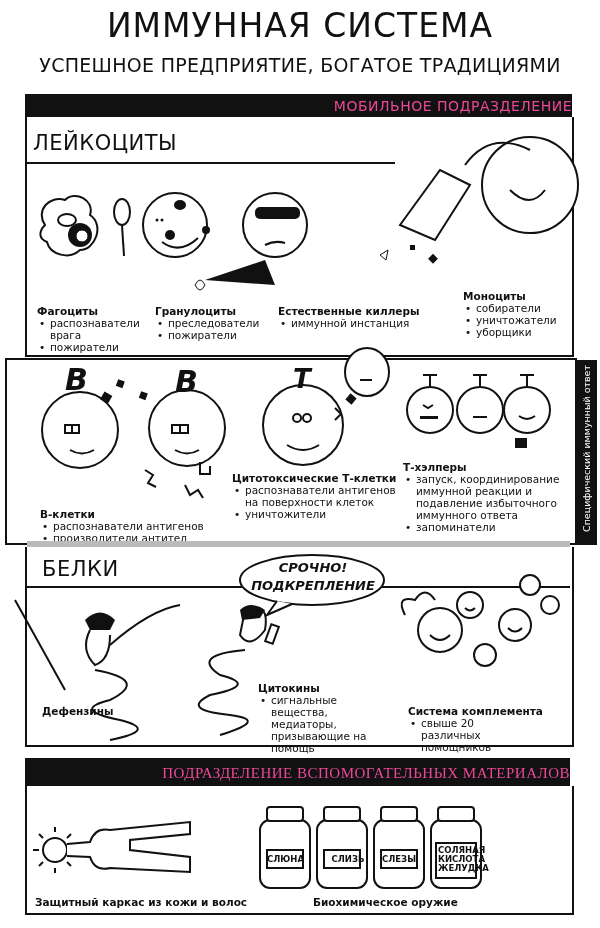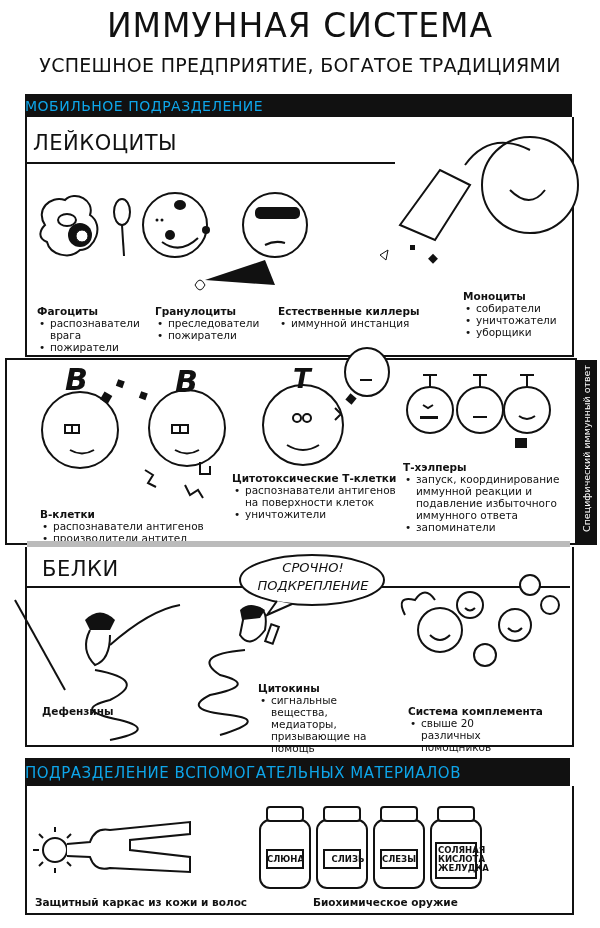--- a/index.html
+++ b/index.html
@@ -1,32 +1,32 @@
 <!DOCTYPE html>
 <html><head>
 <meta charset="utf-8">
 <style>
   html,body{margin:0;padding:0;background:#fff;}
   body{width:600px;height:928px;position:relative;overflow:hidden;font-family:"DejaVu Sans",sans-serif;color:#111;}
   .title{position:absolute;left:0;top:6px;width:600px;text-align:center;font-size:33px;letter-spacing:1px;font-weight:500;}
   .subtitle{position:absolute;left:0;top:54px;width:600px;text-align:center;font-size:19px;letter-spacing:.3px;}
-  .bar{position:absolute;background:#111;color:#0ea5e9;text-align:left;}
+  .bar{position:absolute;background:#111;color:#ec4899;text-align:right;}
   .panel{position:absolute;border:2px solid #111;background:#fff;}
   .sec-title{position:absolute;font-size:21px;letter-spacing:.5px;}
   .hline{position:absolute;height:2px;background:#111;}
   .label{position:absolute;font-size:10.5px;line-height:12px;}
   .label b{display:block;font-weight:bold;font-size:10.5px;}
   .label ul{margin:0;padding:0 0 0 13px;list-style:none;}
   .label li{position:relative;}
   .label li::before{content:"•";position:absolute;left:-11px;}
   .side{position:absolute;left:575px;top:360px;width:22px;height:185px;background:#111;}
   .side span{position:absolute;left:-81px;top:83px;width:185px;transform:rotate(-90deg);color:#fff;font-size:9.5px;text-align:center;white-space:nowrap;}
   svg{position:absolute;overflow:visible;}
   .jar-label{position:absolute;font-size:8.5px;font-weight:bold;text-align:center;line-height:9px;}
-  .bubble-text{position:absolute;font-size:13px;font-weight:normal;font-style:italic;text-align:center;line-height:18px;}
+  .bubble-text{position:absolute;font-size:13px;font-weight:bold;font-style:italic;text-align:center;line-height:18px;}
 </style>
 </head>
 <body>
 
 <div class="title">ИММУННАЯ СИСТЕМА</div>
 <div class="subtitle">УСПЕШНОЕ ПРЕДПРИЯТИЕ, БОГАТОЕ ТРАДИЦИЯМИ</div>
 
 <div class="bar" style="left:25px;top:94px;width:547px;height:25px;">
   <span style="font-size:14px;line-height:25px;letter-spacing:.5px;">МОБИЛЬНОЕ ПОДРАЗДЕЛЕНИЕ</span>
 </div>
@@ -227,21 +227,21 @@
   </ul>
 </div>
 <div class="label" style="left:408px;top:705px;width:160px;">
   <b>Система комплемента</b>
   <ul>
     <li style="width:115px;">свыше 20 различных помощников</li>
   </ul>
 </div>
 
 <div class="bar" style="left:25px;top:758px;width:545px;height:30px;">
-  <span style="font-size:15px;line-height:30px;letter-spacing:.5px;">ПОДРАЗДЕЛЕНИЕ ВСПОМОГАТЕЛЬНЫХ МАТЕРИАЛОВ</span>
+  <span style="font-size:15px;line-height:30px;letter-spacing:.5px;font-family:Liberation Serif, serif;">ПОДРАЗДЕЛЕНИЕ ВСПОМОГАТЕЛЬНЫХ МАТЕРИАЛОВ</span>
 </div>
 <div class="panel" style="left:25px;top:786px;width:545px;height:127px;border-top:none;"></div>
 
 <svg style="left:30px;top:812px;" width="170" height="70" viewBox="0 0 170 70">
   <circle cx="25" cy="38" r="12" fill="#fff" stroke="#111" stroke-width="2"></circle>
   <g stroke="#111" stroke-width="2">
     <line x1="25" y1="20" x2="25" y2="15"></line>
       <line x1="13" y1="26" x2="9" y2="22"></line>
       <line x1="9" y1="38" x2="3" y2="38"></line>
     <line x1="13" y1="50" x2="9" y2="54"></line>

